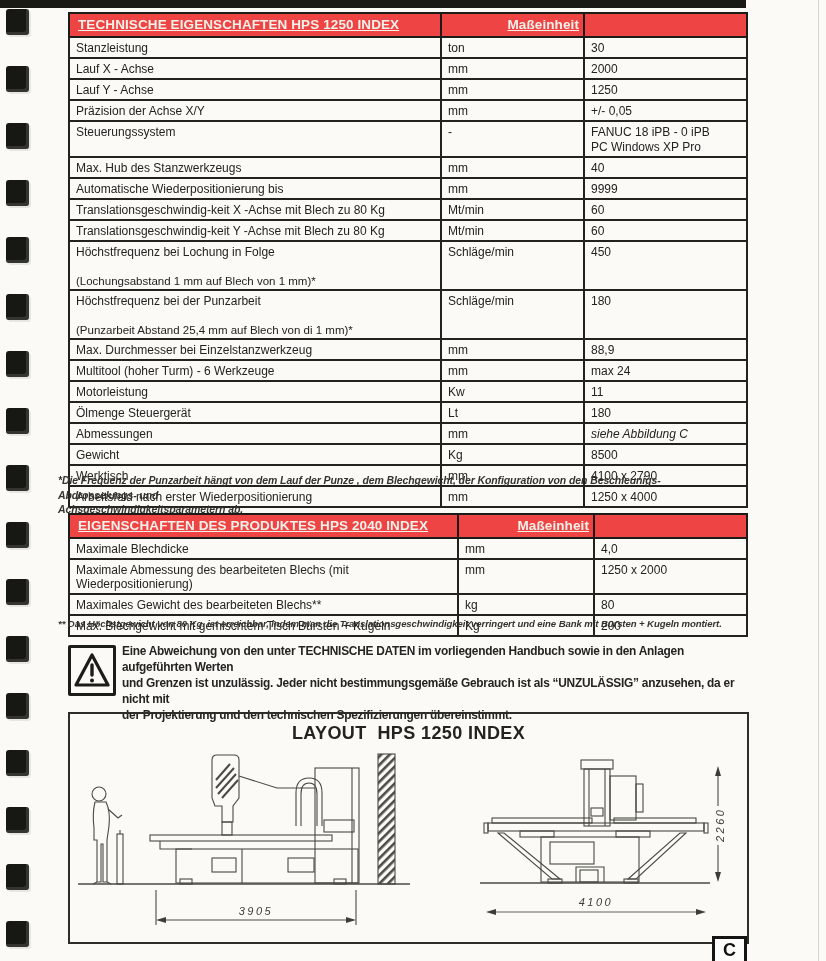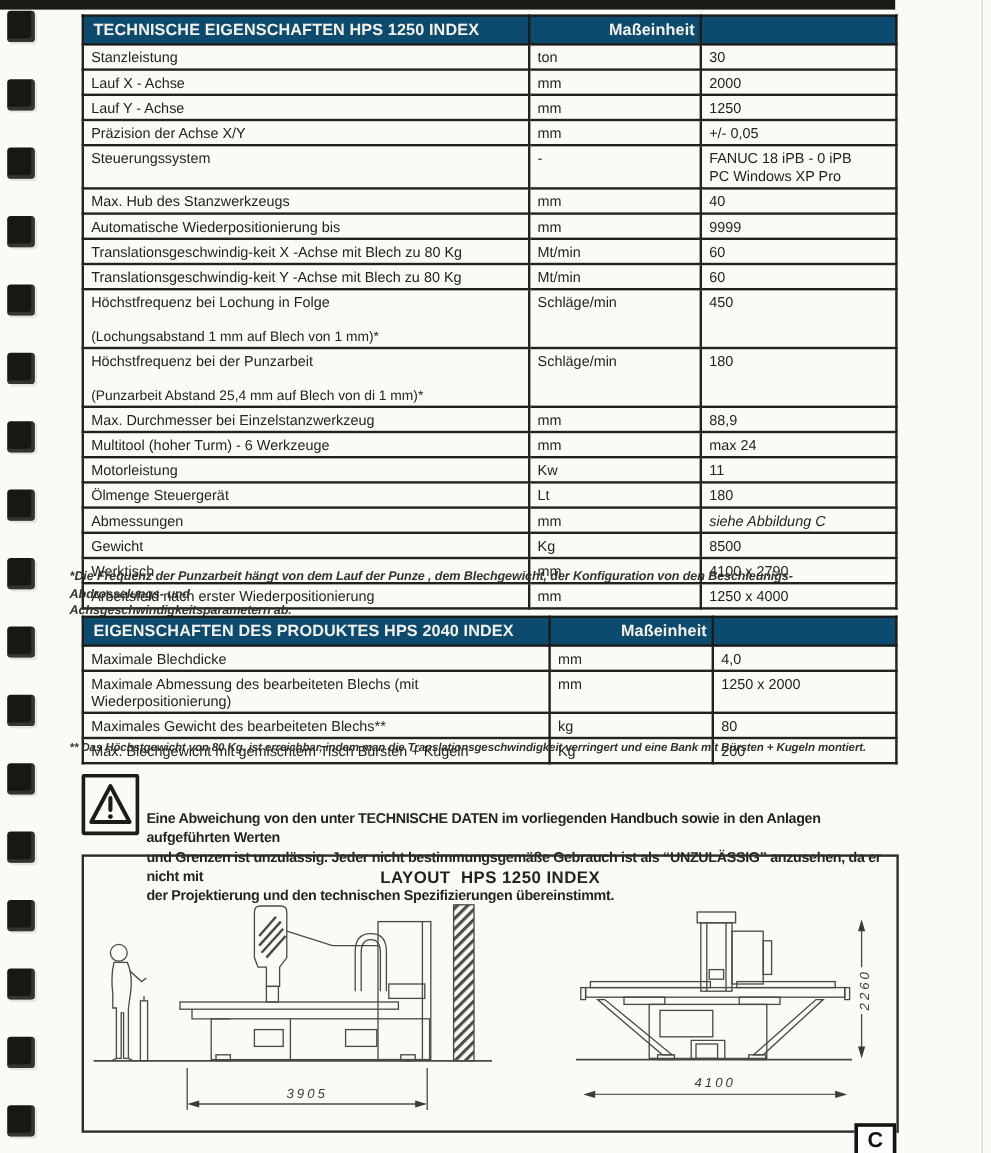--- a/index.html
+++ b/index.html
@@ -15,42 +15,42 @@
 
   
   #binding{position:absolute;left:6px;top:9px;width:26px;display:flex;flex-direction:column;gap:31px;}
   #binding .tab{width:23px;height:26px;background:#171714;border-radius:3px;
     box-shadow:inset -3px -3px 0 rgba(90,90,82,.45), 2px 2px 0 rgba(0,0,0,.08);}
 
   
   table.spec{position:absolute;border-collapse:collapse;table-layout:fixed;}
   #table1{left:68px;top:12px;width:678px;}
   #table2{left:68px;top:513px;width:678px;}
-  .spec th{background:#0c4a6e;color:#f2f1ea;font-size:13.5px;font-weight:bold;
-    text-align:left;padding:3px 4px 4px 8px;border:2px solid #1b1b17;letter-spacing:.1px;}
+  .spec th{background:#ef4444;color:#f2f1ea;font-size:13.5px;font-weight:bold;
+    text-align:left;padding:3px 4px 4px 8px;border:2px solid #1b1b17;letter-spacing:.1px;text-decoration:underline;}
   .spec th.h-unit{text-align:right;padding-left:0;}
   .spec td{border:2px solid #22221e;font-size:12px;padding:2.5px 6px;vertical-align:top;background:transparent;}
   .spec td.c-unit,.spec td.c-value{text-align:left;}
   .spec .sub{font-size:11.5px;margin-top:16px;}
   .spec .it{font-style:italic;}
   .spec .v2{margin-top:1px;}
 
   .footnote{position:absolute;left:58px;width:682px;font-style:italic;font-weight:bold;color:#34342f;}
   #footnote1{top:473px;font-size:10.5px;line-height:1.4;letter-spacing:-0.1px;}
   #footnote2{top:618px;font-size:9.6px;letter-spacing:-0.1px;white-space:nowrap;}
 
   
   #warn-icon{position:absolute;left:68px;top:645px;width:42px;height:45px;border:3px solid #1c1c19;
     border-radius:2px;display:flex;align-items:center;justify-content:center;background:transparent;}
   #warn-text{position:absolute;left:122px;top:644px;width:628px;font-size:11.9px;font-weight:bold;
-    line-height:1.34;letter-spacing:-0.25px;color:#242421;margin-top:31px;}
+    line-height:1.34;letter-spacing:-0.25px;color:#242421;}
 
   
   #layout-box{position:absolute;left:68px;top:712px;width:677px;height:228px;border:2px solid #2e2e29;background:transparent;}
-  #layout-title{text-align:center;margin-top:9px;font-weight:bold;font-size:14px;letter-spacing:.4px;white-space:pre;}
+  #layout-title{text-align:center;margin-top:9px;font-weight:bold;font-size:18px;letter-spacing:.4px;white-space:pre;}
   .drawing{position:absolute;}
   #side-view{left:2px;top:34px;}
   #front-view{left:358px;top:34px;}
   .dimtext{font-style:italic;font-size:11px;letter-spacing:2.5px;fill:#3d3d38;font-family:"Liberation Sans",sans-serif;}
 
   
   #corner-label{position:absolute;left:712px;top:936px;width:29px;height:30px;border:3px solid #141412;
     background:#fcfcfa;font-weight:bold;font-size:18px;line-height:22px;text-align:center;color:#111;}
 </style>
 </head>

